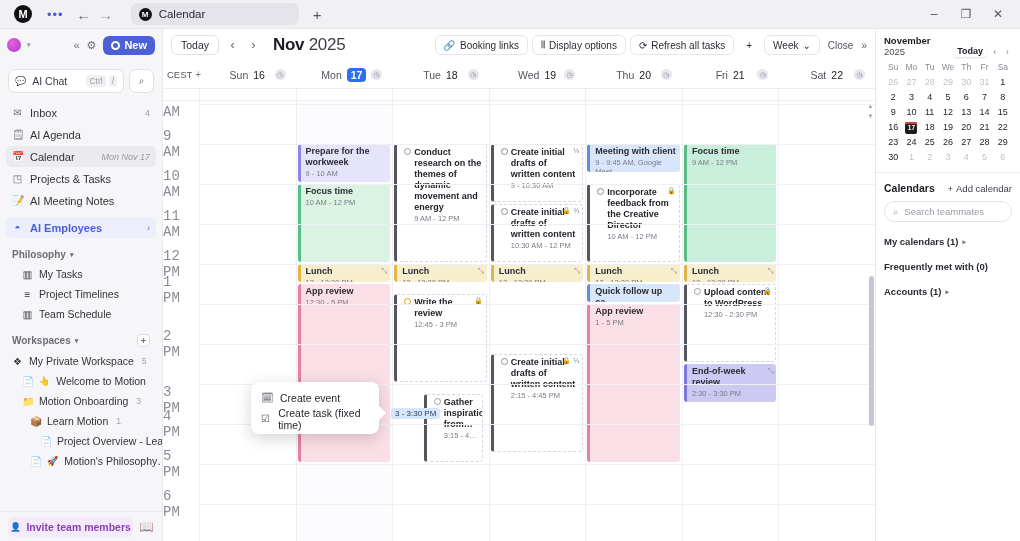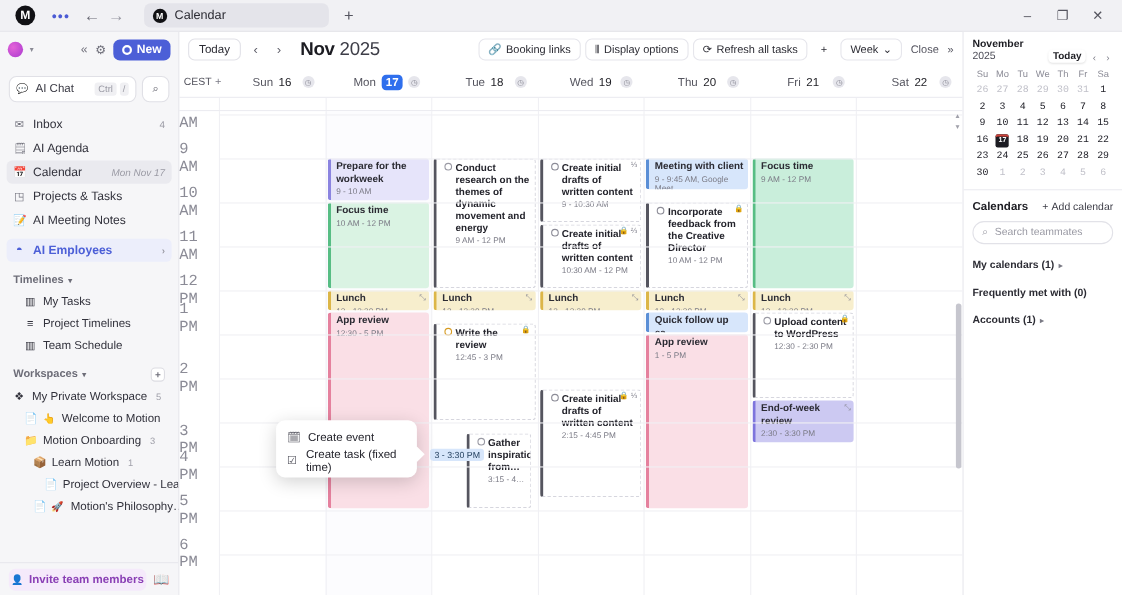--- a/index.html
+++ b/index.html
@@ -241,21 +241,21 @@
   .mc-title b { font-weight: 700; }
   .mc-title span { color: #4a4a55; }
   .mc-today {
     margin-left: auto; font-size: 9px; font-weight: 600; background: #fff;
     border-radius: 4px; padding: 1px 4px; color: #1c1c22;
     box-shadow: 0 1px 2px rgba(0,0,0,.12);
   }
   .mc-arw { font-size: 9px; color: #7a7a85; width: 10px; text-align: center; }
   .mcgrid { display: grid; grid-template-columns: repeat(7, 1fr); row-gap: 2px; }
   .mc-dow { font-size: 8.5px; color: #8b8b96; text-align: center; padding-bottom: 2px; }
-  .mc-d { font-size: 9px; text-align: center; color: #23232b; font-weight: 500; height: 13px; line-height: 13px; font-family: Liberation Mono, monospace; }
+  .mc-d { font-size: 9px; text-align: center; color: #23232b; font-weight: 500; height: 13px; line-height: 13px; }
   .mc-d.other { color: #c0c0c9; font-weight: 400; }
   .mc-emoji {
     display: flex; align-items: center; justify-content: center; height: 13px;
   }
   .mc-emoji i {
     display: inline-block; width: 12px; height: 12px; border-radius: 2px;
     background: #1c1c22; color: #fff; font-size: 6.5px; font-style: normal;
     line-height: 12px; text-align: center; font-weight: 700;
     box-shadow: inset 0 2px 0 #d0433b;
   }
@@ -346,21 +346,21 @@
           <span>AI Meeting Notes</span>
         </div>
         <div class="navitem ai">
           <span class="ico">◓</span>
           <span>AI Employees</span>
           <span class="right">›</span>
         </div>
       </div>
 
       <div class="sect">
-        <span>Timelines</span>
+        <span>Philosophy</span>
         <span style="font-size:7px;">▾</span>
       </div>
       <div>
         <div class="wsitem ind1">
           <span class="ico">▥</span>
           <span>My Tasks</span>
         </div>
         <div class="wsitem ind1">
           <span class="ico">≡</span>
           <span>Project Timelines</span>

